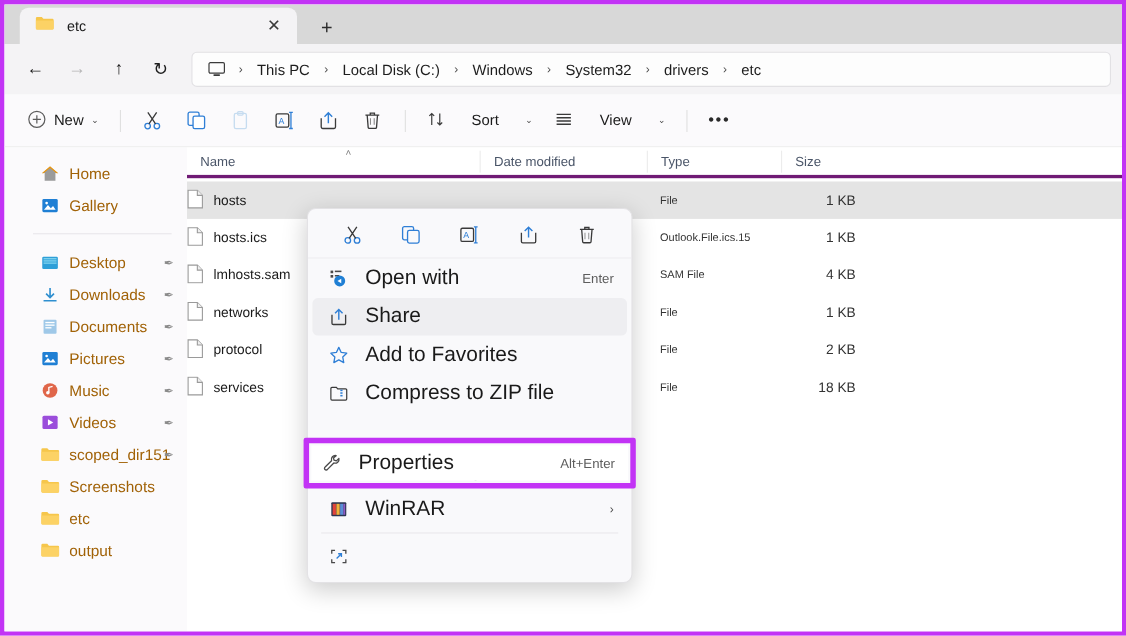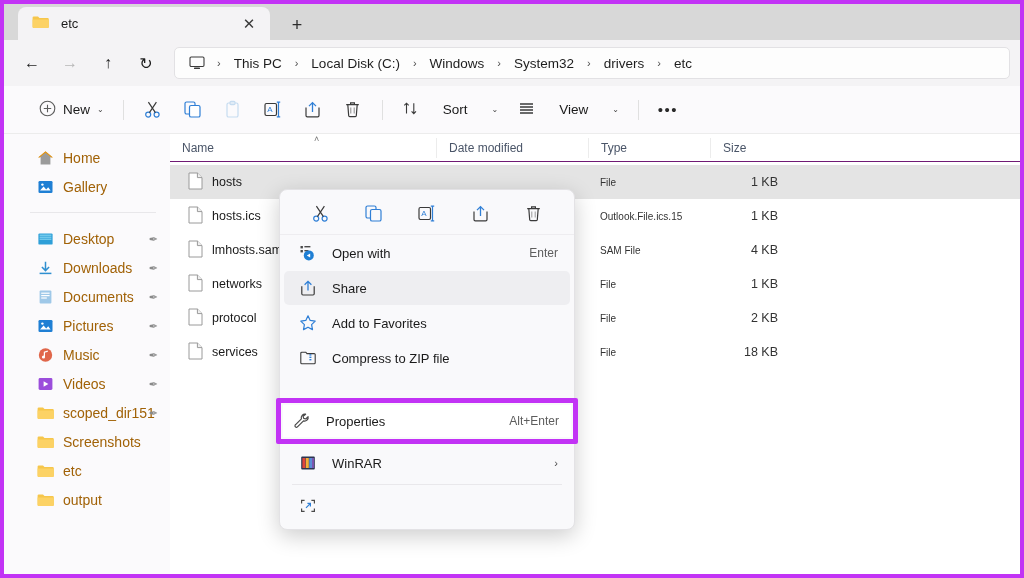--- a/index.html
+++ b/index.html
@@ -93,21 +93,21 @@
     padding: 0 4px;
     user-select: none;
   }
 
   
   .cmdbar {
     height: 48px;
     background: #fbfafc;
     display: flex;
     align-items: center;
-    padding: 0 26px;
+    padding: 0 12px;
     gap: 2px;
     border-bottom: 1px solid #ececec;
   }
   .cmd-new {
     display: flex; align-items: center; gap: 7px;
     height: 32px; padding: 0 9px;
     border-radius: 5px;
     font-size: 13.5px; color: #1a1a1a;
   }
   .cmd-icon {
@@ -164,21 +164,21 @@
     height: 1px; background: #e8e7ea;
     margin: 11px 14px 12px 26px;
   }
 
   
   .pane { flex: 1; background: #ffffff; position: relative; }
   .colhead {
     display: flex;
     height: 28px;
     align-items: center;
-    border-bottom: 1px solid #701a75;
+    border-bottom: 3px solid #701a75;
     position: relative;
   }
   .col {
     font-size: 12px; color: #4a5568;
     padding-left: 12px;
     border-left: 1px solid #ececec;
     height: 20px; display: flex; align-items: center;
   }
   .col:first-child { border-left: none; }
   .c-name { width: 266px; }
@@ -194,21 +194,21 @@
   .rows { padding-top: 3px; }
   .row {
     display: flex;
     align-items: center;
     height: 34px;
   }
   .row.sel { background: #e4e4e4; }
   .cell-name {
     width: 266px;
     display: flex; align-items: center;
-    padding-left: 18px;
+    padding-left: 0;
     font-size: 12.5px; color: #1a1a1a;
   }
   .file-ico { margin-right: 9px; flex-shrink: 0; }
   .cell-date { width: 152px; font-size: 12.5px; color: #333; padding-left: 12px; }
   .cell-type { width: 122px; font-size: 10px; color: #333; padding-left: 12px; }
   .cell-size {
     width: 80px; font-size: 12.5px; color: #333;
     text-align: right; padding-right: 12px;
   }
 
@@ -244,21 +244,21 @@
     padding: 0 12px 0 14px;
     border-radius: 5px;
     position: relative;
   }
   .ctx-item.hl { background: #eeeef1; }
   .ctx-ico {
     width: 20px; height: 20px;
     display: flex; align-items: center; justify-content: center;
     margin-right: 14px; flex-shrink: 0;
   }
-  .ctx-label { font-size: 13px; color: #1a1a1a; flex: 1; }
+  .ctx-label { font-size: 19px; color: #1a1a1a; flex: 1; }
   .ctx-accel { font-size: 12px; color: #5d5d5d; }
   .ctx-arrow { font-size: 11px; color: #4a4a4a; margin-left: 10px; }
   .ctx-sep { height: 1px; background: #e9e8eb; margin: 4px 12px; }
 
   
   .hilite {
     position: absolute;
     left: 272px; top: 394px;
     width: 302px; height: 46px;
     border: 5px solid #c233f5;

